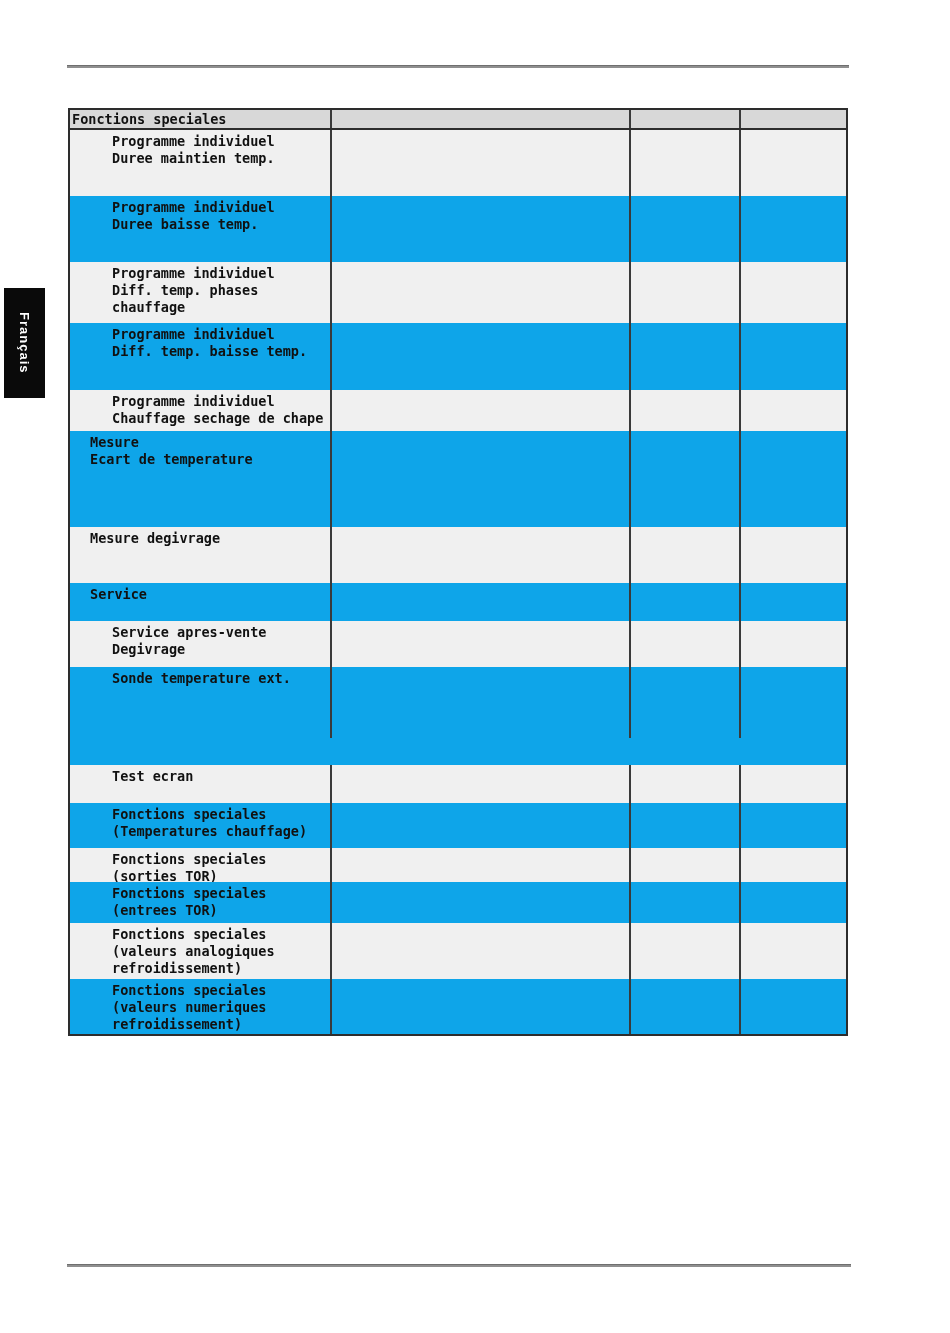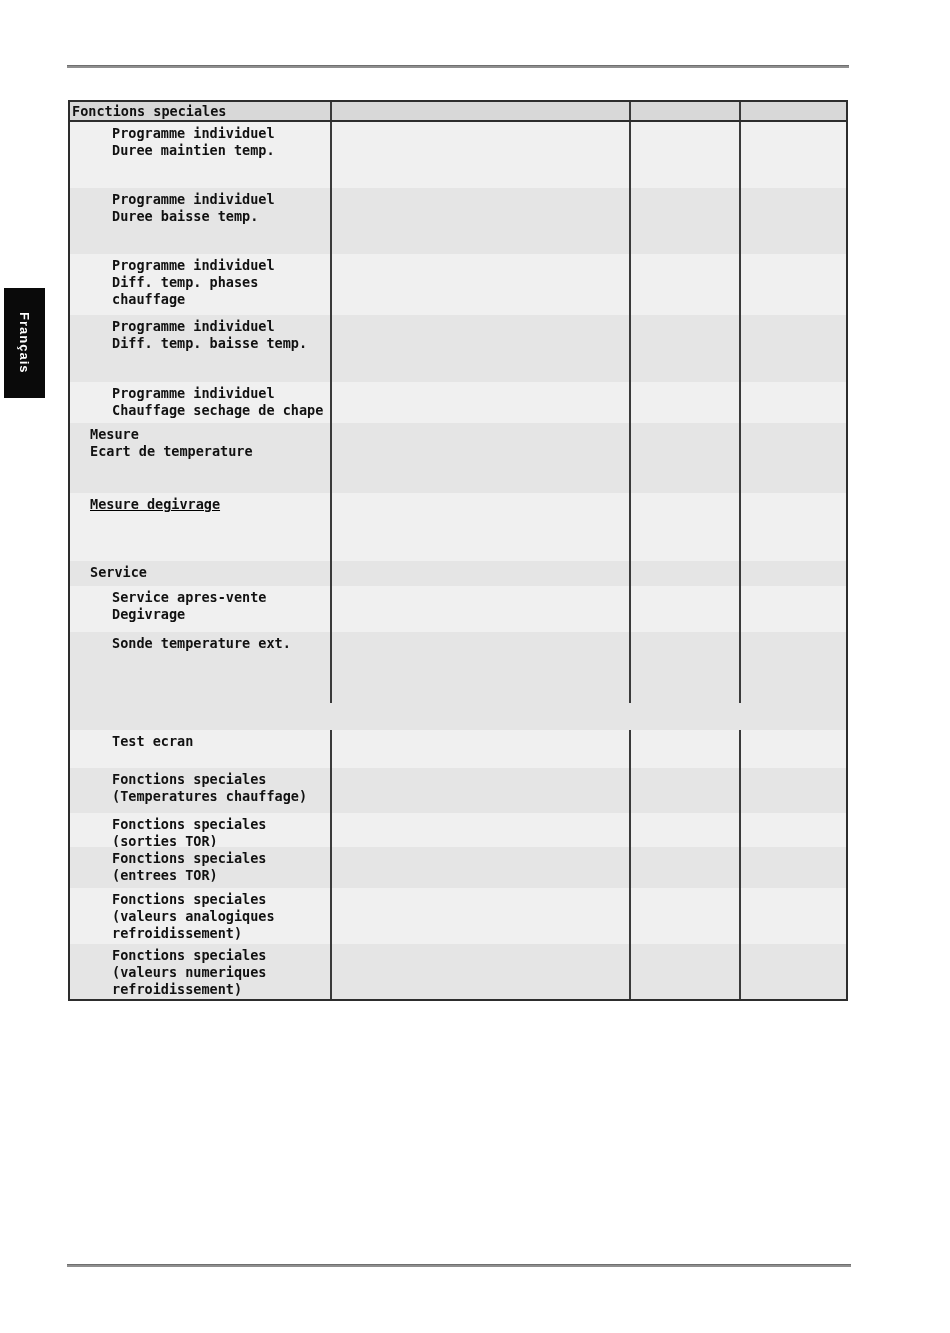--- a/index.html
+++ b/index.html
@@ -40,25 +40,25 @@
     color: var(--tab-text, #ffffff);
     font-family: "Liberation Sans", sans-serif;
     font-size: 13px;
     font-weight: bold;
     letter-spacing: 1px;
   }
 
   .doc-table {
     position: absolute;
     left: 68px;
-    top: 100px;
+    top: 108px;
     width: 780px;
     box-sizing: border-box;
     border: 2px solid var(--table-border, #2d2d2d);
-    background: #e5e5e5;
+    background: #0ea5e9;
   }
   .trow {
     display: grid;
     grid-template-columns: 260px 299px 110px 1fr;
     box-sizing: border-box;
   }
   .thead {
     height: 20px;
     background: var(--header-bg, #d8d8d8);
     border-bottom: 2px solid var(--table-border, #2d2d2d);
@@ -131,33 +131,33 @@
           <div class="cell"></div>
           <div class="cell"></div>
           <div class="cell"></div>
         </div>
         <div class="trow shaded" style="height: 41px;">
           <div class="cell label-cell ind2"><div>Programme individuel</div><div>Chauffage sechage de chape</div></div>
           <div class="cell"></div>
           <div class="cell"></div>
           <div class="cell"></div>
         </div>
-        <div class="trow" style="height: 70px; border-radius: 12px;">
+        <div class="trow" style="height: 96px; border-radius: 12px;">
           <div class="cell label-cell ind1"><div>Mesure</div><div>Ecart de temperature</div></div>
           <div class="cell"></div>
           <div class="cell"></div>
           <div class="cell"></div>
         </div>
-        <div class="trow shaded" style="height: 68px; text-decoration: underline;">
+        <div class="trow shaded" style="height: 56px;">
           <div class="cell label-cell ind1"><div>Mesure degivrage</div></div>
           <div class="cell"></div>
           <div class="cell"></div>
           <div class="cell"></div>
         </div>
-        <div class="trow" style="height: 25px;">
+        <div class="trow" style="height: 38px;">
           <div class="cell label-cell ind1"><div>Service</div></div>
           <div class="cell"></div>
           <div class="cell"></div>
           <div class="cell"></div>
         </div>
         <div class="trow shaded" style="height: 46px;">
           <div class="cell label-cell ind2"><div>Service apres-vente</div><div>Degivrage</div></div>
           <div class="cell"></div>
           <div class="cell"></div>
           <div class="cell"></div>

